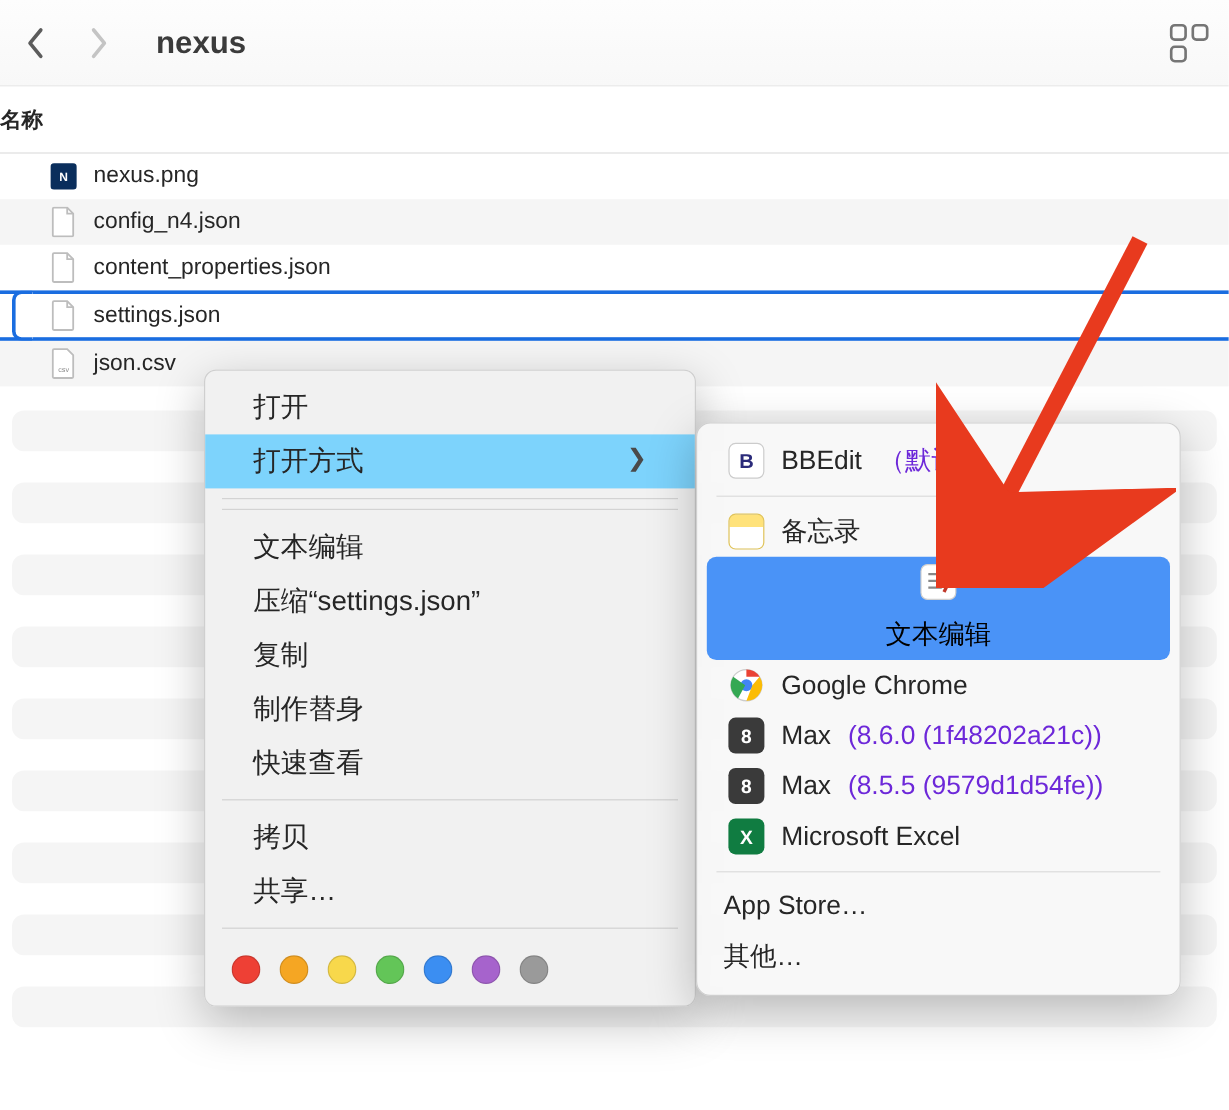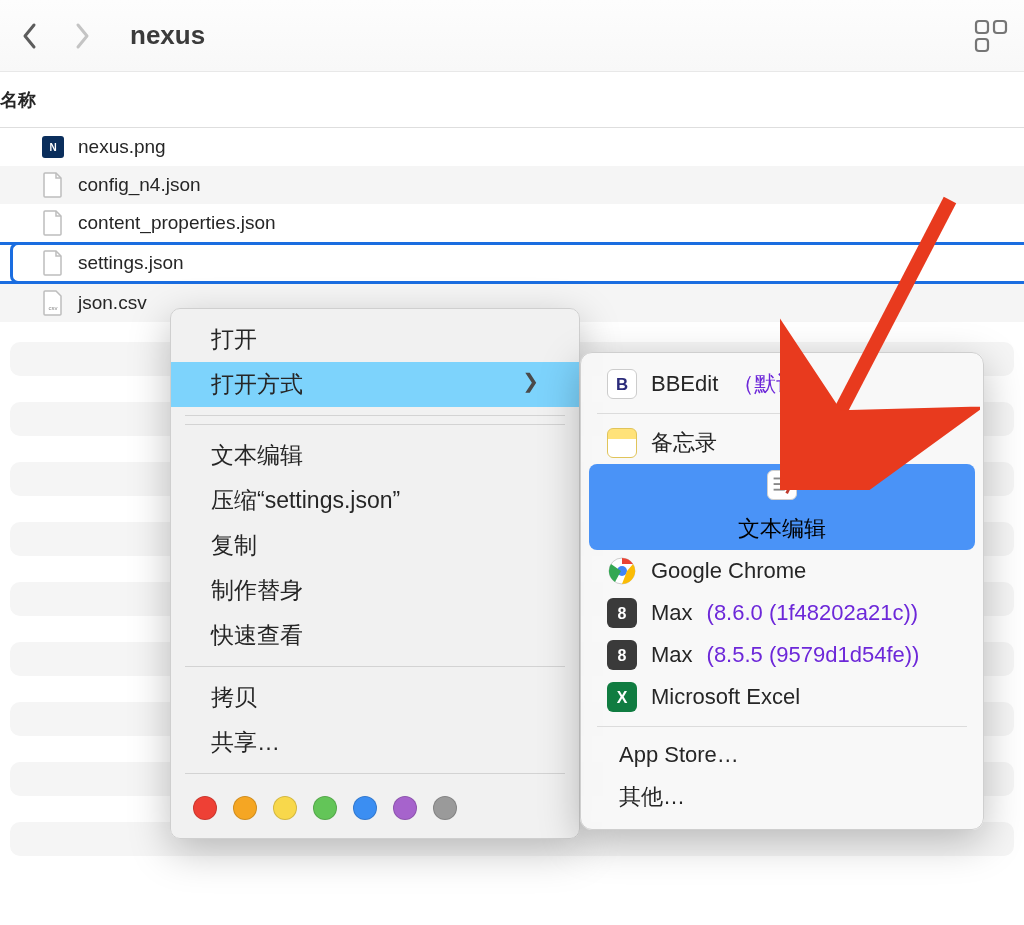--- a/index.html
+++ b/index.html
@@ -121,21 +121,21 @@
     font-size: 22px;
     color: #262626;
     gap: 14px;
     border-radius: 8px;
     margin: 0 8px;
   }
   .sub-item.highlight { background: #4a93f7; color: #000000; flex-direction: column; }
   .sub-item .muted { color: #6d28d9; font-size: 22px; }
   .app-icon { width: 30px; height: 30px; border-radius: 6px; display:flex; align-items:center; justify-content:center; flex-shrink:0; }
   .sub-sep { height: 1px; background: #dcdcdc; margin: 8px 16px; }
-  .sub-plain { padding: 7px 38px; font-size: 22px; color: #262626; }
+  .sub-plain { padding: 7px 22px; font-size: 22px; color: #262626; }
 
   
   .arrow-annot {
     position: absolute;
     left: 780px; top: 190px;
     width: 200px; height: 300px;
     z-index: 20;
     pointer-events: none;
   }
 </style>

